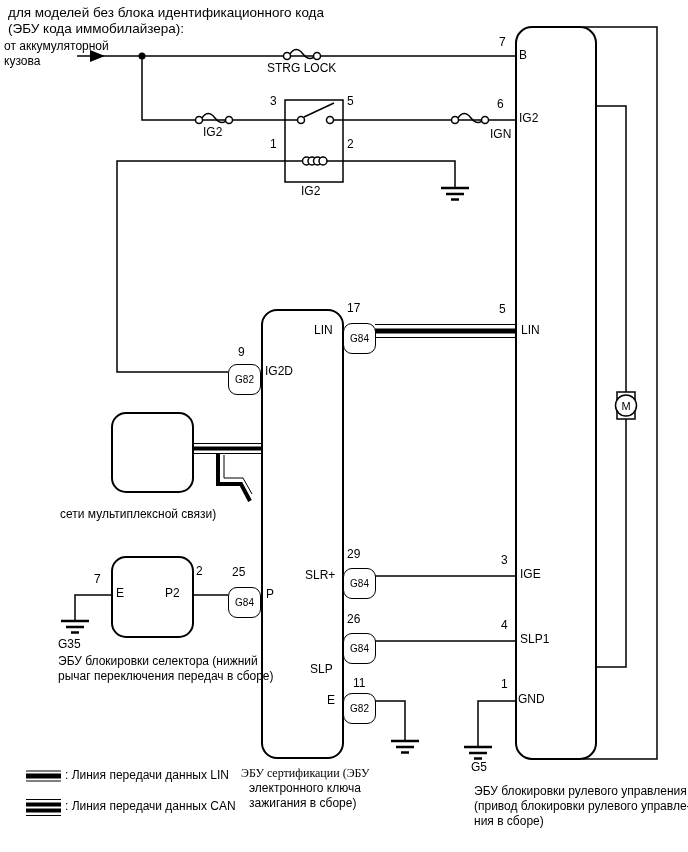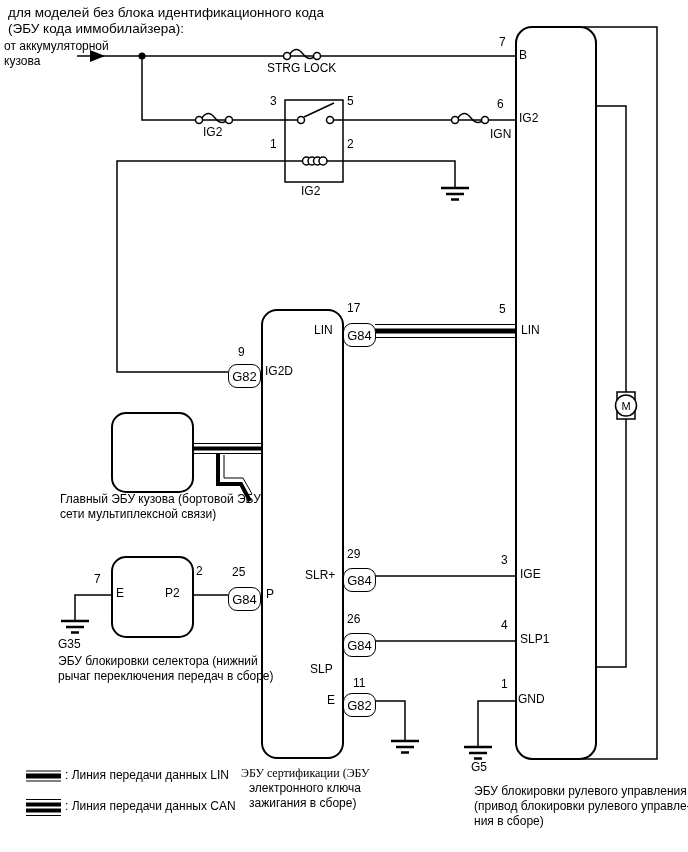--- a/index.html
+++ b/index.html
@@ -1,23 +1,23 @@
 <!DOCTYPE html>
 <html><head>
 <meta charset="utf-8">
 <style>
   html,body{margin:0;padding:0;background:#fff;}
   .stage{position:relative;width:688px;height:852px;background:#fff;
          font-family:"Liberation Sans",sans-serif;color:#000;overflow:hidden;}
   .stage svg{position:absolute;left:0;top:0;}
   .t{position:absolute;white-space:nowrap;font-size:12px;line-height:1.15;}
   .title{font-size:13.5px;}
-  .oval{position:absolute;width:33px;height:24px;border:1.6px solid #000;border-radius:9px;
+  .oval{position:absolute;width:33px;height:31px;border:1.6px solid #000;border-radius:9px;
         background:#fff;display:flex;align-items:center;justify-content:center;
-        font-size:13px;box-sizing:border-box;z-index:3;}
+        font-size:10px;box-sizing:border-box;z-index:3;}
   .t{z-index:2;}
 </style>
 </head>
 <body>
 
 <div class="stage">
 
   <svg width="688" height="852" viewBox="0 0 688 852">
     <g stroke="#000" fill="none" stroke-width="1.5">
 
@@ -174,21 +174,20 @@
   <div class="t" style="left:347px;top:613px;">26</div>
   <div class="t" style="left:310px;top:634px;margin-top:29px;">SLP</div>
   <div class="oval" style="left:343px;top:633px;">G84</div>
   <div class="t" style="left:353px;top:677px;">11</div>
   <div class="t" style="left:327px;top:694px;">E</div>
   <div class="oval" style="left:343px;top:693px;">G82</div>
   <div class="t" style="left:241px;top:767px;font-family:Liberation Serif, serif;">ЭБУ сертификации (ЭБУ</div>
   <div class="t" style="left:249px;top:782px;">электронного ключа</div>
   <div class="t" style="left:249px;top:797px;">зажигания в сборе)</div>
 
-  <div class="t" style="left:60px;top:493px;">Главный ЭБУ кузова (бортовой ЭБУ</div>
   <div class="t" style="left:60px;top:508px;">сети мультиплексной связи)</div>
 
   <div class="t" style="left:94px;top:573px;">7</div>
   <div class="t" style="left:116px;top:587px;">E</div>
   <div class="t" style="left:165px;top:587px;">P2</div>
   <div class="t" style="left:196px;top:565px;">2</div>
   <div class="t" style="left:58px;top:638px;">G35</div>
   <div class="t" style="left:58px;top:655px;">ЭБУ блокировки селектора (нижний</div>
   <div class="t" style="left:58px;top:670px;">рычаг переключения передач в сборе)</div>
 

